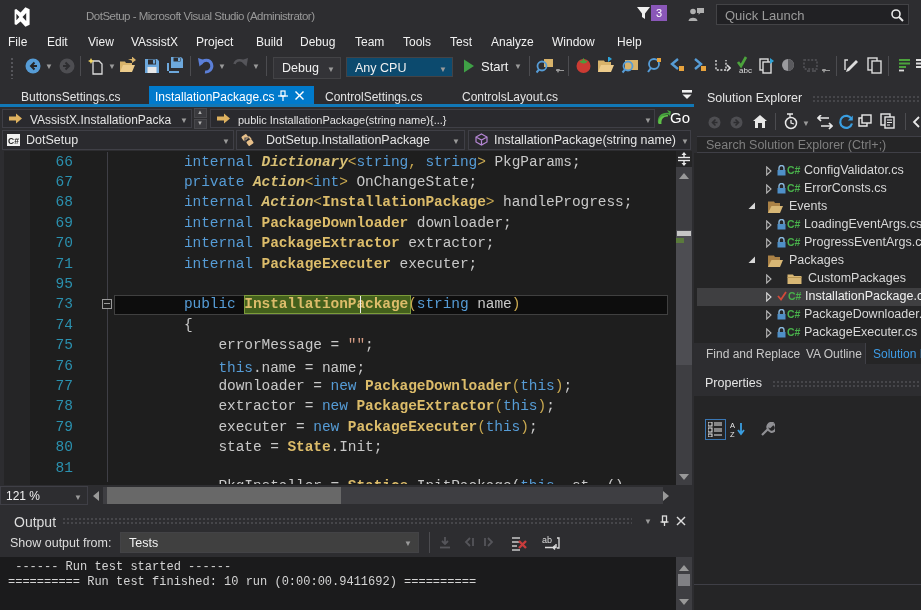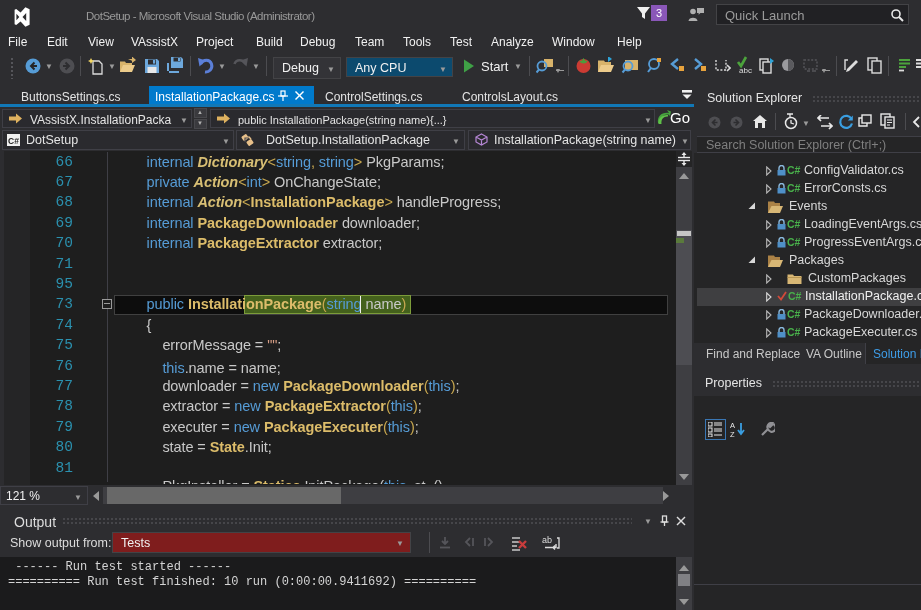--- a/index.html
+++ b/index.html
@@ -1,21 +1,21 @@
 <!DOCTYPE html>
 <html><head>
 <meta charset="utf-8">
 <style>
   html,body{margin:0;padding:0;background:#2d2d30;}
   #win{position:relative;width:921px;height:610px;background:#2d2d30;overflow:hidden;
        font-family:"Liberation Sans",sans-serif;font-size:12px;color:#dcdcdc;}
   .abs{position:absolute;white-space:nowrap;}
   .mono{font-family:"Liberation Mono",monospace;}
   .dots{background-image:radial-gradient(#46464a 0.9px, transparent 1px);background-size:4px 4px;background-position:0 1px;}
-  .cline{position:absolute;left:115px;height:21px;line-height:20.4px;font-family:Liberation Sans, sans-serif;
+  .cline{position:absolute;left:115px;height:21px;line-height:20.4px;font-family:Liberation Mono, monospace;
          font-size:14.5px;letter-spacing:-0.08px;white-space:pre;color:#c8c8c8;}
   .lnum{position:absolute;left:30px;width:43px;text-align:right;height:21px;line-height:20.4px;
         font-family:"Liberation Mono",monospace;font-size:14.5px;color:#2b91af;}
   .k{color:#569cd6;}
   .t{color:#dcbc6a;font-weight:bold;}
   .ti{color:#d8bf74;font-weight:bold;font-style:italic;}
   .p{color:#c8a850;}
   .s{color:#d69d85;}
   .caret{color:#9a9a9a;font-size:8px;}
   svg{display:block;}
@@ -324,20 +324,21 @@
 <div class="lnum" style="top:375.9px;">77</div>
 <div class="lnum" style="top:396.3px;">78</div>
 <div class="lnum" style="top:416.7px;">79</div>
 <div class="lnum" style="top:437.1px;">80</div>
 <div class="lnum" style="top:457.5px;">81</div>
 <div class="cline" style="top:151.5px;">        <span class="k">internal</span> <span class="ti">Dictionary</span><span class="p">&lt;</span><span class="k">string</span><span class="p">,</span> <span class="k">string</span><span class="p">&gt;</span> PkgParams;</div>
 <div class="cline" style="top:171.9px;">        <span class="k">private</span> <span class="ti">Action</span><span class="p">&lt;</span><span class="k">int</span><span class="p">&gt;</span> OnChangeState;</div>
 <div class="cline" style="top:192.3px;">        <span class="k">internal</span> <span class="ti">Action</span><span class="p">&lt;</span><span class="t">InstallationPackage</span><span class="p">&gt;</span> handleProgress;</div>
 <div class="cline" style="top:212.7px;">        <span class="k">internal</span> <span class="t">PackageDownloader</span> downloader;</div>
 <div class="cline" style="top:233.1px;">        <span class="k">internal</span> <span class="t">PackageExtractor</span> extractor;</div>
+<div class="cline" style="top:253.5px;">        <span class="k">internal</span> <span class="t">PackageExecuter</span> executer;</div>
 
 <div class="abs" style="left:114px;top:294.8px;width:554px;height:20px;background:#0d0d0d;border:1px solid #404040;box-sizing:border-box;"></div>
 <div class="abs" style="left:102px;top:299px;width:10px;height:10px;background:#1e1e1e;border:1px solid #9a9a9a;box-sizing:border-box;"></div>
 <div class="abs" style="left:104px;top:303.2px;width:6px;height:1.2px;background:#9a9a9a;"></div>
 <div class="abs" style="left:244px;top:295.4px;width:167px;height:18.6px;background:#44611c;border:1px solid #7c9c3a;box-sizing:border-box;"></div>
 <div class="cline" style="top:294.3px;">        <span class="k">public</span> <span class="t">InstallationPackage</span><span class="p">(</span><span class="k">string</span> name<span class="p">)</span></div>
 <div class="abs" style="left:360px;top:296px;width:1.4px;height:17px;background:#f0f0f0;"></div>
 <div class="cline" style="top:314.7px;">        {</div>
 <div class="cline" style="top:335.1px;">            errorMessage = <span class="s">""</span>;</div>
 <div class="cline" style="top:358px;">            <span class="k">this</span>.name = name;</div>
@@ -384,21 +385,21 @@
   </g>
 </svg>
 <svg class="abs" style="left:676px;top:516px;" width="10" height="10" viewBox="0 0 10 10">
   <g stroke="#dcdcdc" stroke-width="1.4">
         <line x1="1" y1="1" x2="9" y2="9"></line>
         <line x1="9" y1="1" x2="1" y2="9"></line>
       </g>
 </svg>
 
 <div class="abs" style="left:10px;top:536px;color:#dcdcdc;font-size:12.5px;">Show output from:</div>
-<div class="abs" style="left:112px;top:532px;width:299px;height:21px;background:#7f1d1d;border:1px solid #434346;box-sizing:border-box;">
+<div class="abs" style="left:120px;top:532px;width:299px;height:21px;background:#404040;border:1px solid #434346;box-sizing:border-box;">
   <div style="position:absolute;left:8px;top:3px;color:#f1f1f1;font-size:12.5px;">Tests</div>
   <div class="caret" style="position:absolute;right:6px;top:6px;">▼</div>
 </div>
 <div class="abs" style="left:429px;top:532px;width:1px;height:21px;background:#4c4c50;"></div>
 <svg class="abs" style="left:437px;top:535px;" width="16" height="16" viewBox="0 0 16 16">
   <path d="M8,2 L8,9 M5,6 L8,9 11,6" stroke="#55555a" stroke-width="1.8" fill="none"></path>
   <line x1="3" y1="12.5" x2="13" y2="12.5" stroke="#55555a" stroke-width="1.8"></line>
 </svg>
 <svg class="abs" style="left:461px;top:535px;" width="16" height="16" viewBox="0 0 16 16">
   <path d="M9,3 L5,7 9,11" stroke="#55555a" stroke-width="1.8" fill="none"></path>

